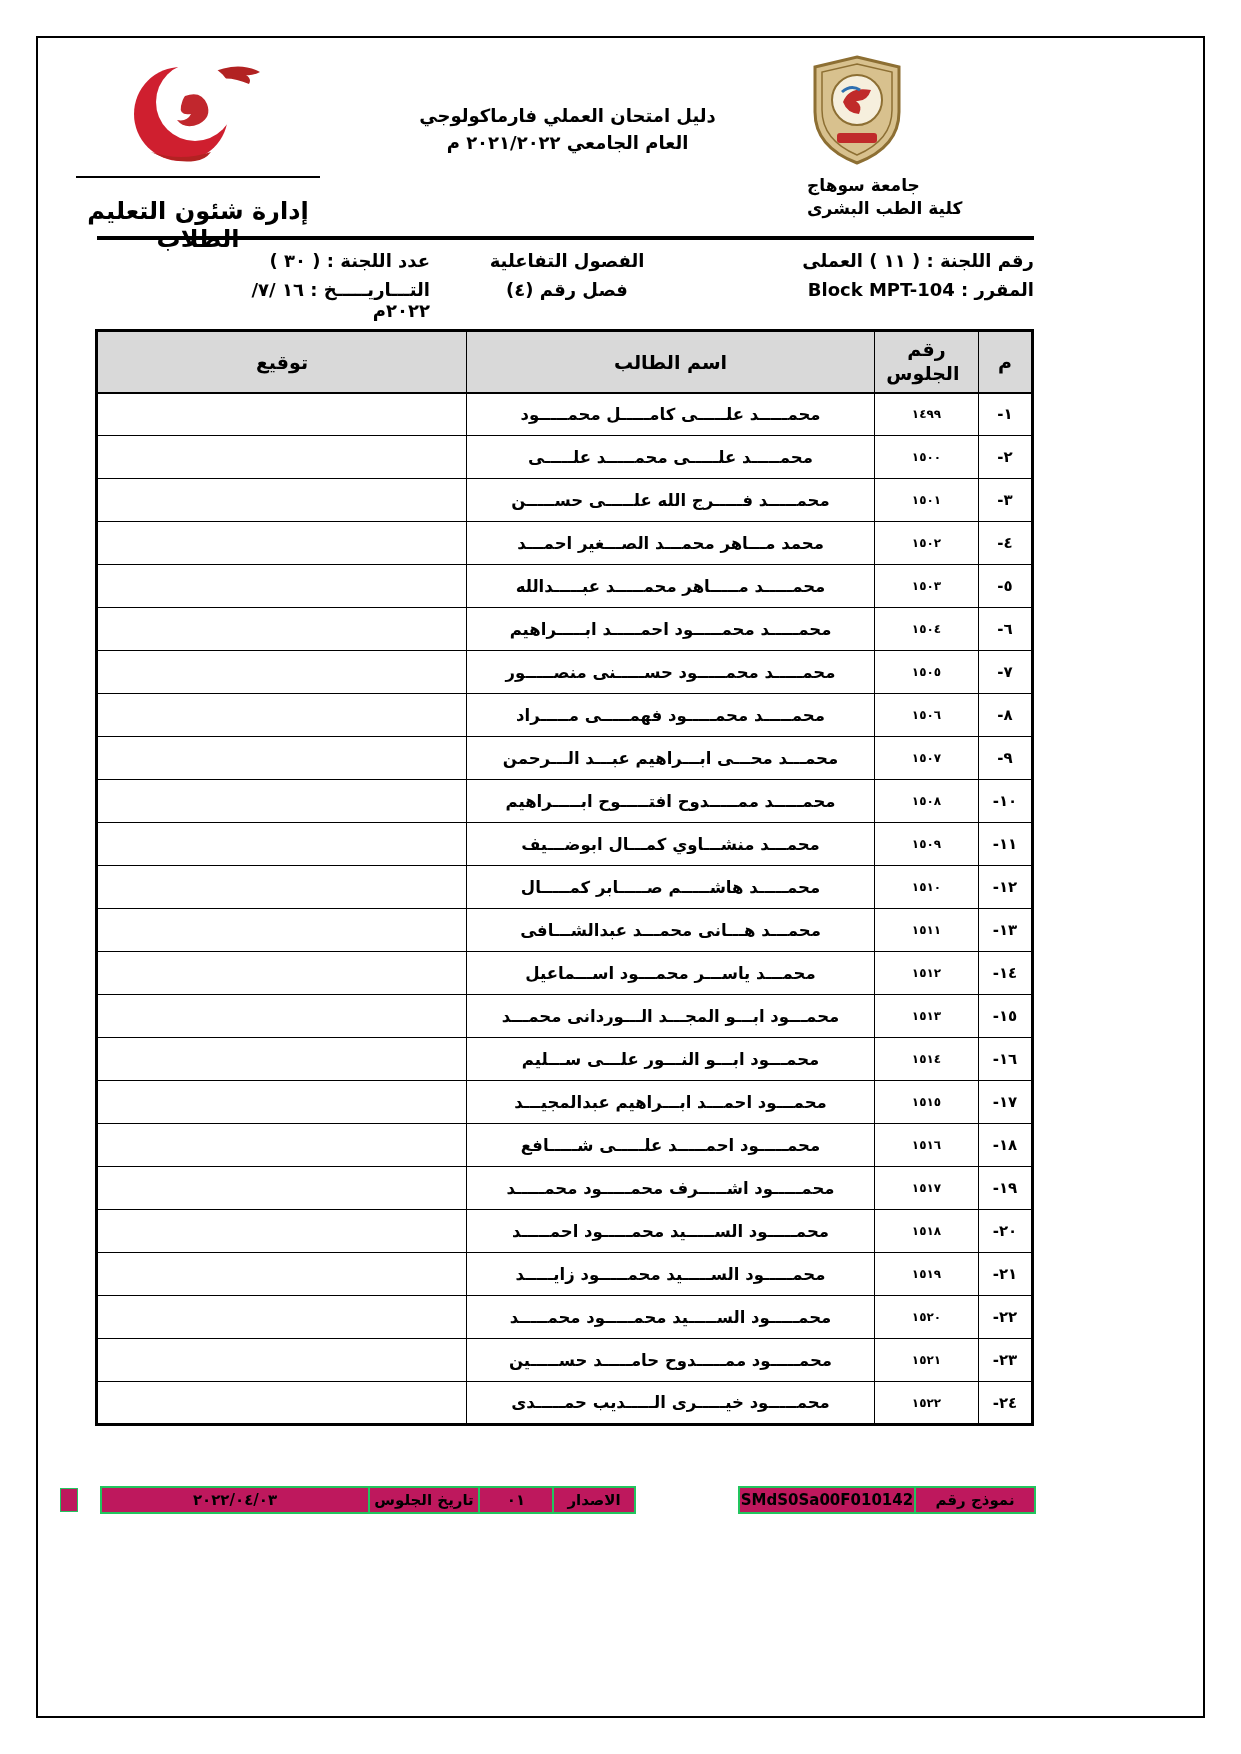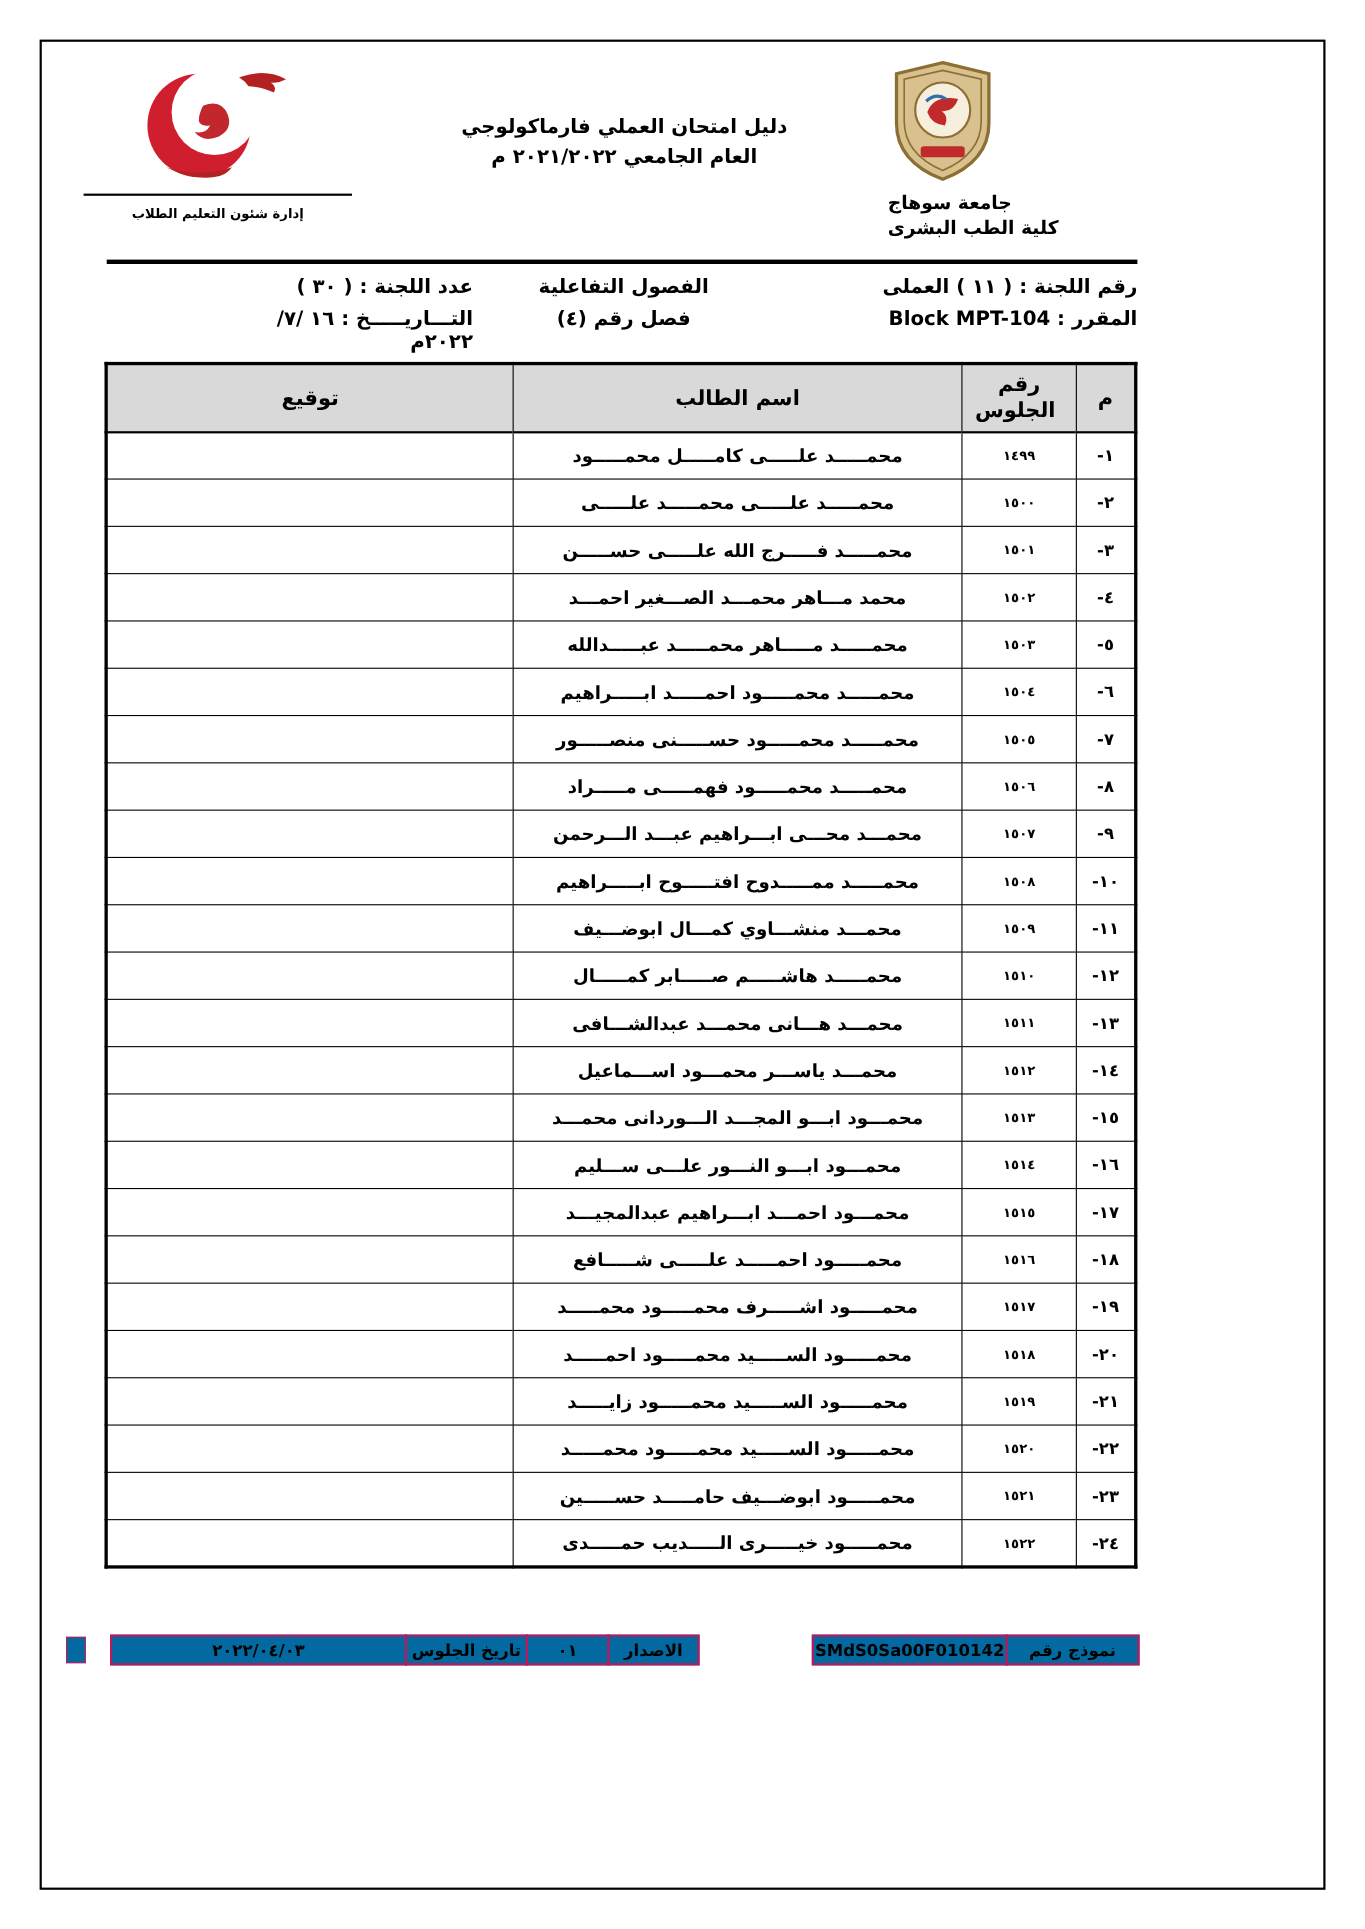--- a/index.html
+++ b/index.html
@@ -8,21 +8,21 @@
 
   .page { position: absolute; inset: 36px; border: 2.5px solid #000; background: #fff; }
 
   
   .header { display: flex; justify-content: space-between; padding: 16px 146px 0 30px; height: 198px; }
   .uni-block { width: 250px; text-align: left; }
   .uni-line { font-size: 17px; font-weight: bold; line-height: 23px; }
   .uni-line:first-of-type { margin-top: 4px; }
   .title-block { flex: 1 1 auto; text-align: center; padding-top: 48px; font-weight: bold; font-size: 18px; line-height: 27px; }
   .dept-block { width: 260px; text-align: center; padding-top: 4px; }
-  .dept-label { border-top: 2px solid #000; margin: 6px auto 0 auto; padding-top: 9px; font-weight: bold; font-size: 12px; width: 244px; }
+  .dept-label { border-top: 2px solid #000; margin: 6px auto 0 auto; padding-top: 19px; font-weight: bold; font-size: 24px; width: 244px; }
 
   
   .content { margin-right: 169px; margin-left: 59px; }
   .divider { border-top: 4px solid #000; margin-bottom: 10px; }
 
   .info-row { display: flex; align-items: baseline; font-weight: bold; font-size: 18px; margin-bottom: 8px; }
   .info-right { flex: 0 0 330px; }
   .info-center { flex: 1 1 auto; text-align: center; }
   .info-left { flex: 0 0 205px; margin-left: 128px; }
 
@@ -32,21 +32,21 @@
   th, td { border: 1.6px solid #000; text-align: center; vertical-align: middle; }
   thead th { background: #d9d9d9; font-size: 19px; font-weight: bold; height: 62px; border-bottom: 2.5px solid #000; }
   .seat-head { width: 66px; margin: 0 auto; line-height: 1.25; }
   tbody td { height: 43px; font-weight: bold; }
   td[data-name="student-name-cell"] { font-size: 16.5px; white-space: nowrap; overflow: hidden; }
   td[data-name="seat-number-cell"] { font-size: 12px; }
   td[data-name="row-number-cell"]  { font-size: 15px; }
 
   
   .footer { position: absolute; top: 1448px; right: 167px; left: 22px; display: flex; align-items: center; height: 28px; font-weight: bold; font-size: 15px; }
-  .fbox { border: 2px solid #be185d; height: 28px; display: flex; align-items: center; justify-content: center; background: #0369a1; }
+  .fbox { border: 2px solid #22c55e; height: 28px; display: flex; align-items: center; justify-content: center; background: #be185d; }
   .fbox + .fbox { margin-right: -2px; }
   .f-formlabel { width: 122px; }
   .f-formcode  { width: 178px; direction: ltr; }
   .f-ver       { width: 76px; }
   .f-datelabel { width: 112px; border-width: 2.5px; }
   .f-date      { width: 270px; }
   .footer .f-verlabel { width: 84px; margin-right: 102px; }
   .footer .f-end { width: 18px; height: 24px; margin-right: auto; border-width: 1.5px; }
 </style>
 </head>
@@ -246,21 +246,21 @@
           </tr>
           <tr data-name="student-row">
             <td data-name="row-number-cell">٢٢-</td>
             <td data-name="seat-number-cell">١٥٢٠</td>
             <td data-name="student-name-cell">محمـــــود الســـــيد محمـــــود محمـــــد</td>
             <td data-name="signature-cell"></td>
           </tr>
           <tr data-name="student-row">
             <td data-name="row-number-cell">٢٣-</td>
             <td data-name="seat-number-cell">١٥٢١</td>
-            <td data-name="student-name-cell">محمـــــود ابوضـــيف حامـــــد حســـــين</td>
+            <td data-name="student-name-cell">محمـــــود ممـــــدوح حامـــــد حســـــين</td>
             <td data-name="signature-cell"></td>
           </tr>
           <tr data-name="student-row">
             <td data-name="row-number-cell">٢٤-</td>
             <td data-name="seat-number-cell">١٥٢٢</td>
             <td data-name="student-name-cell">محمـــــود خيـــــرى الـــــديب حمـــــدى</td>
             <td data-name="signature-cell"></td>
           </tr>
         </tbody>
     </table>

